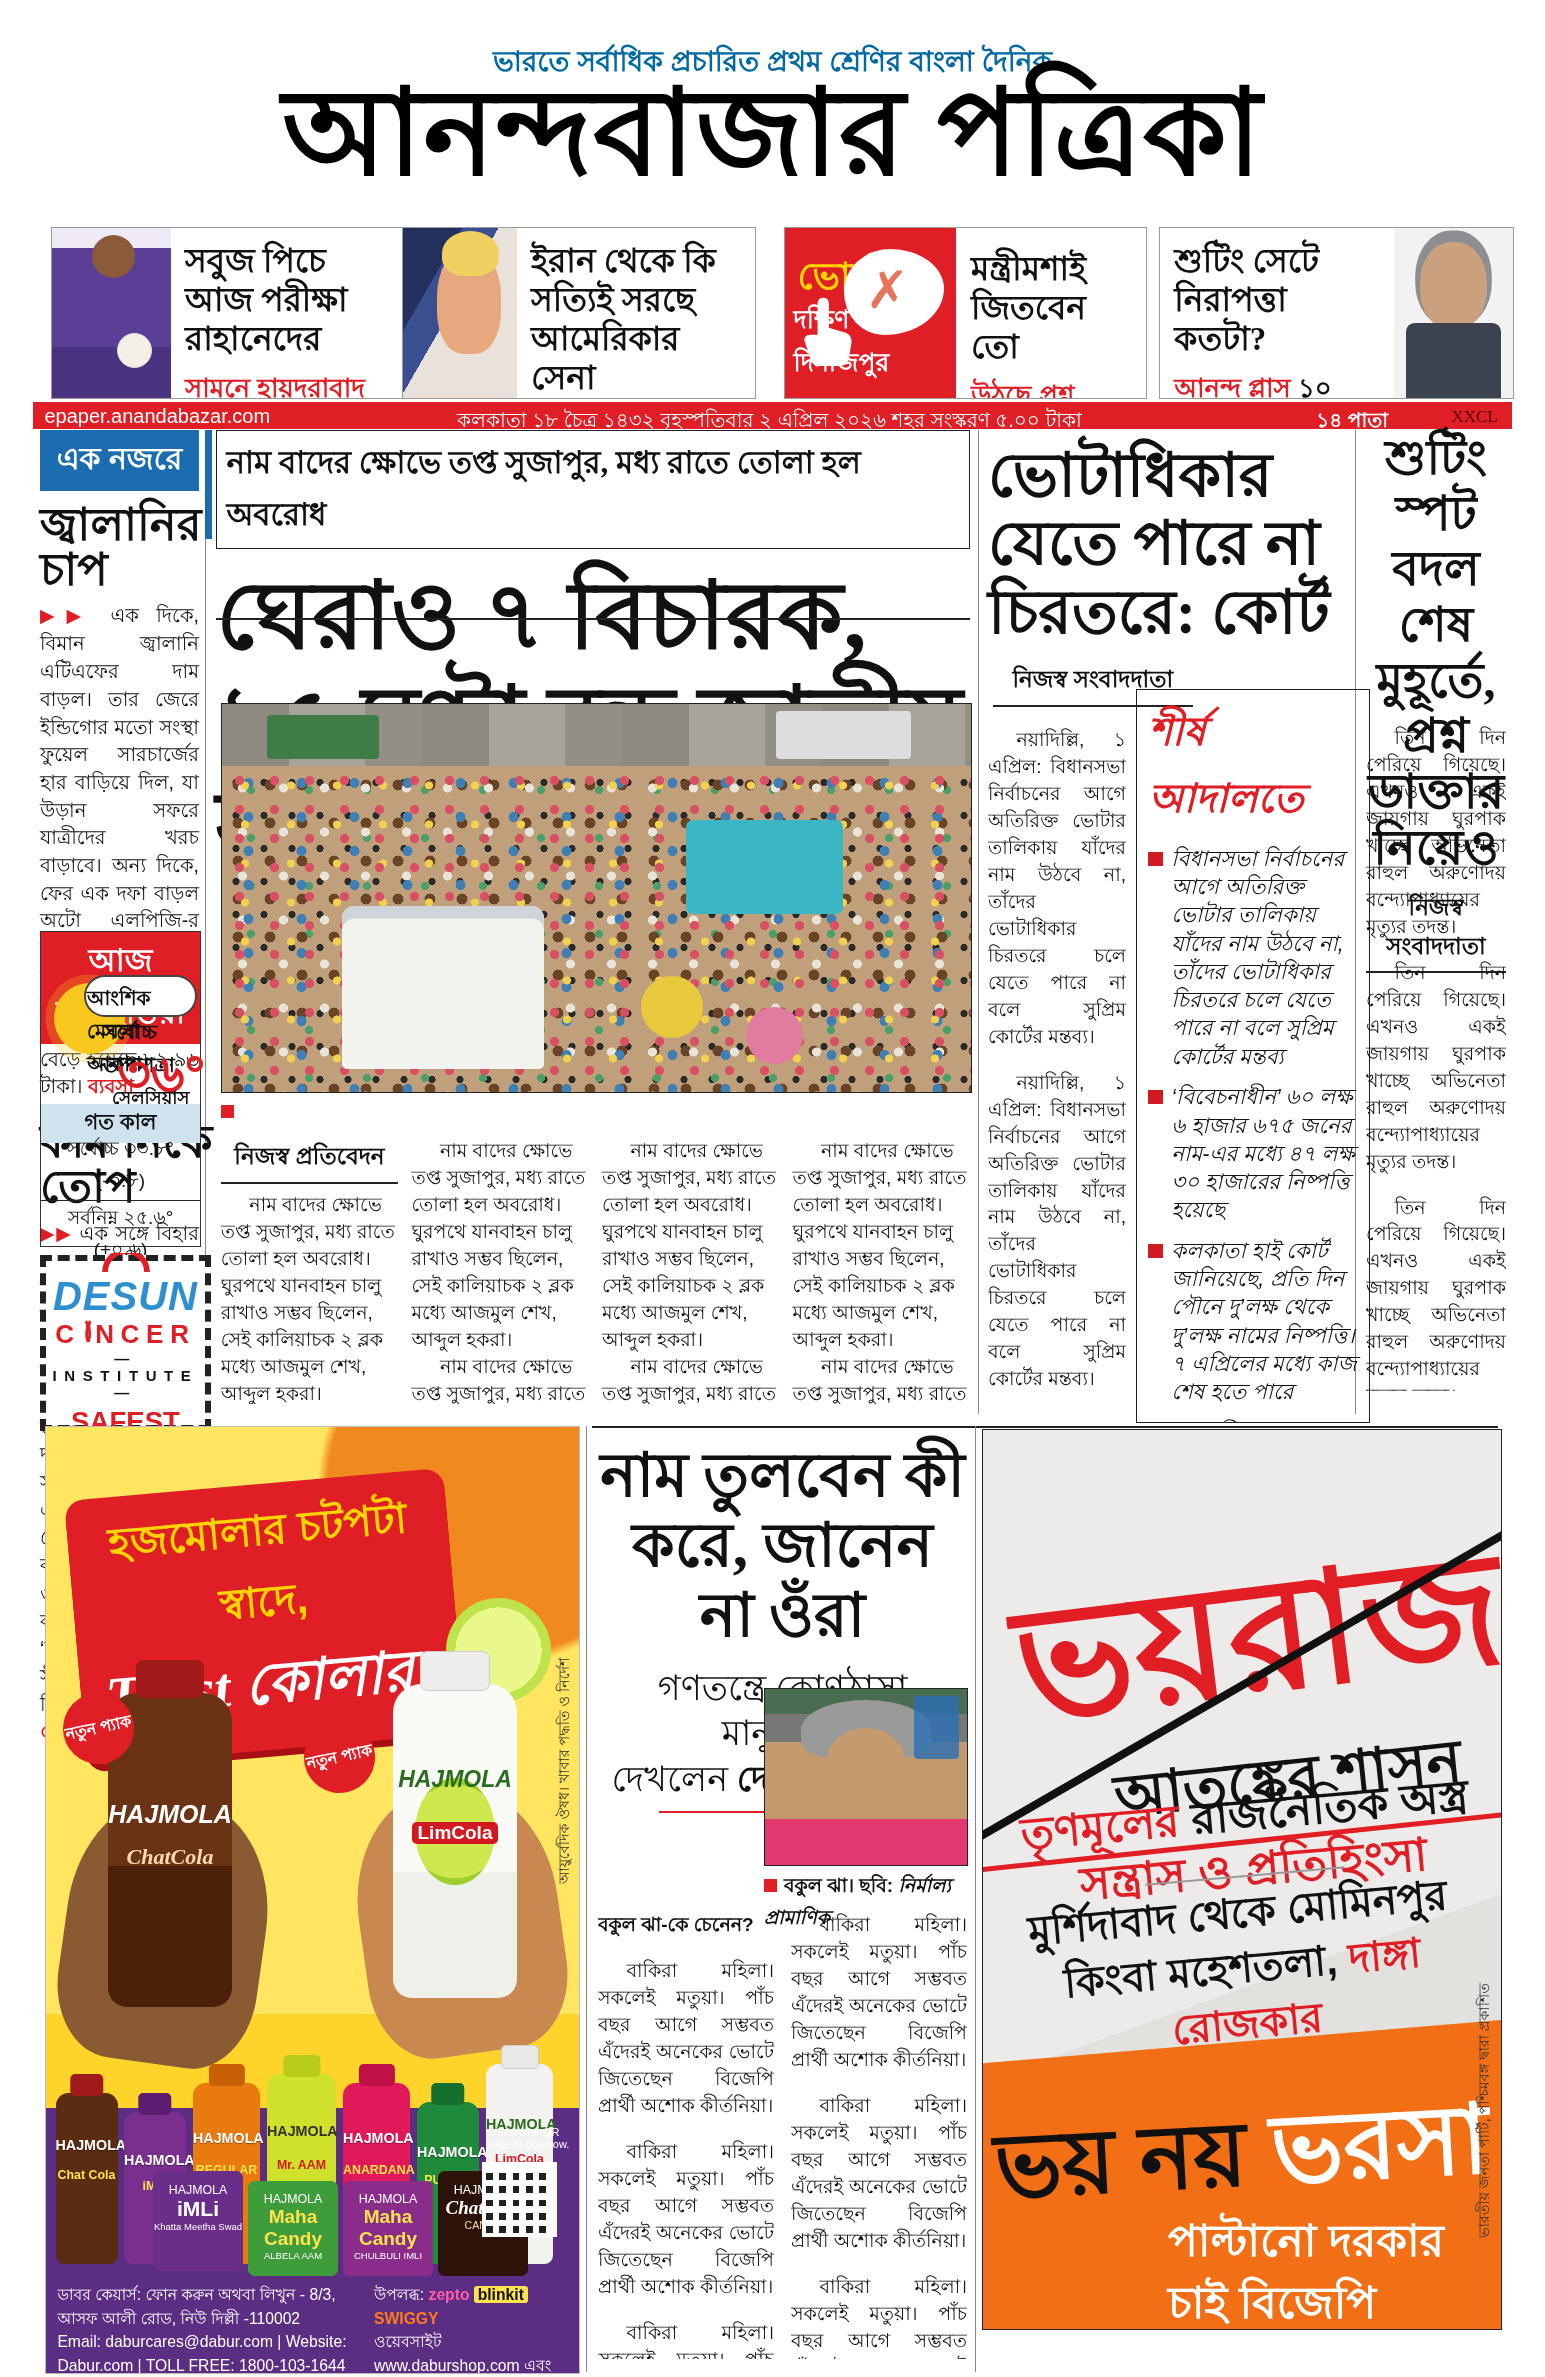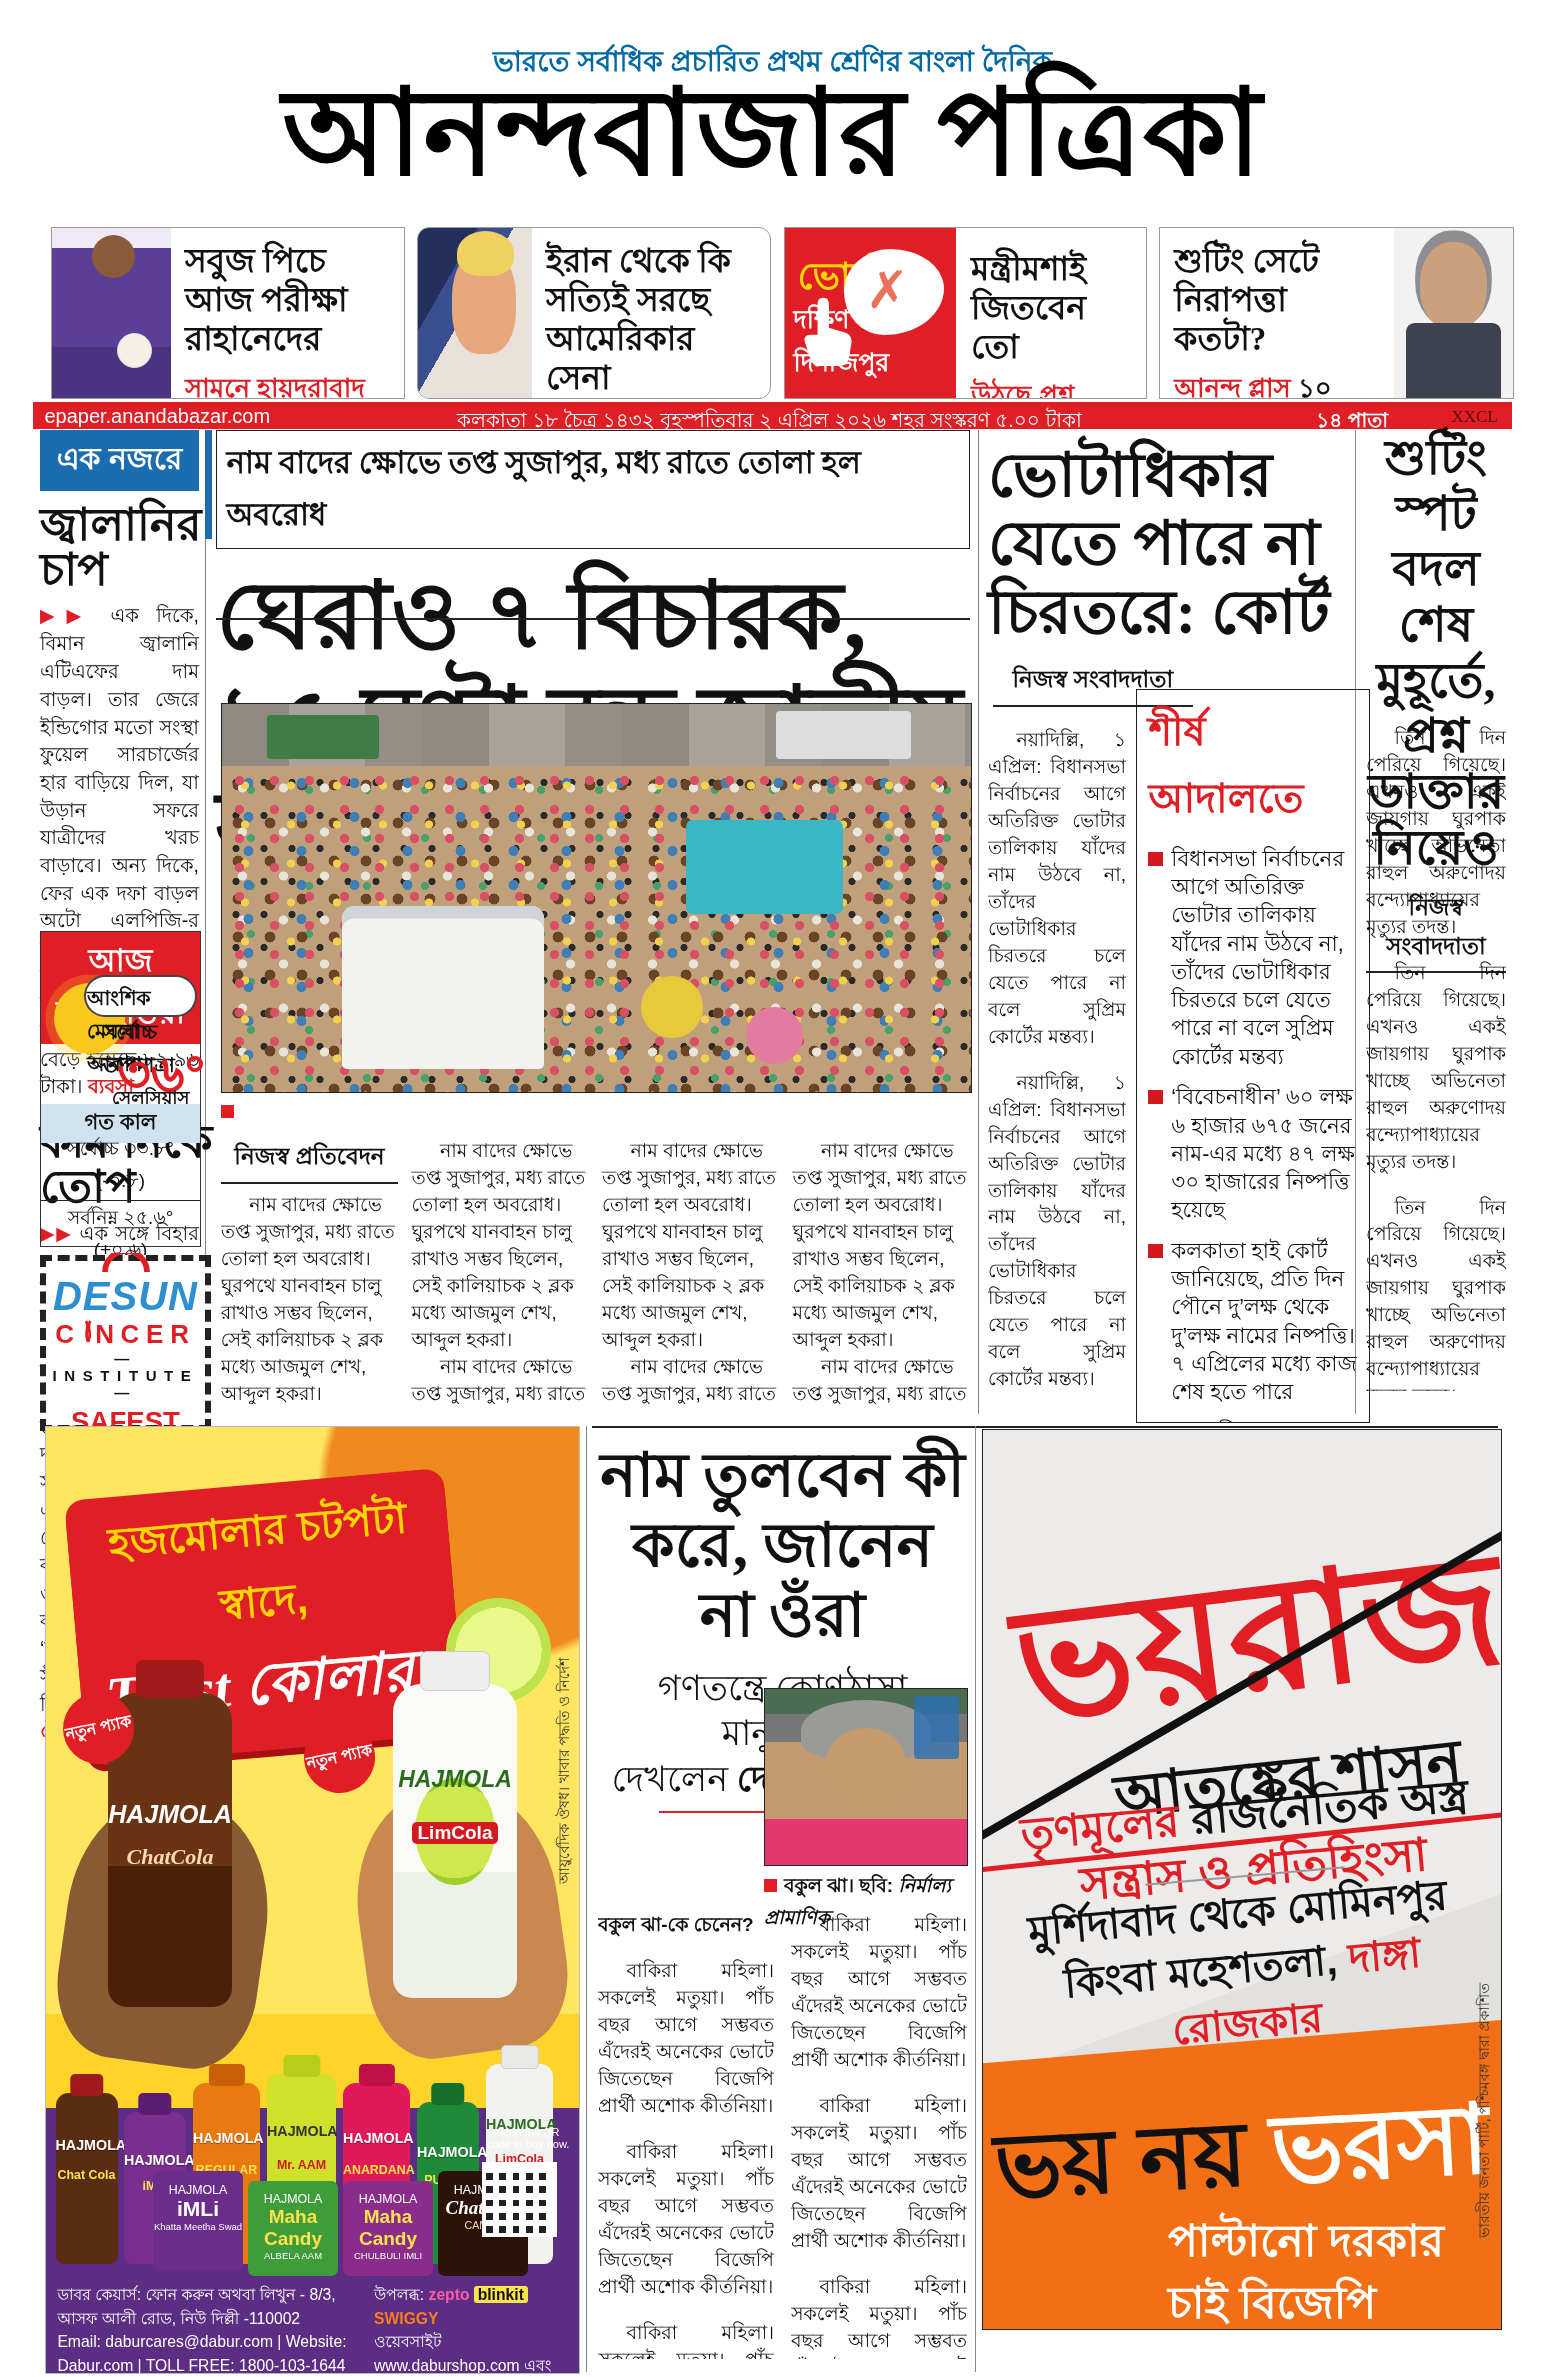--- a/index.html
+++ b/index.html
@@ -124,21 +124,21 @@
   <div class="abs ctr tagline b">ভারতে সর্বাধিক প্রচারিত প্রথম শ্রেণির বাংলা দৈনিক</div>
   <div class="abs ctr mast serif b">আনন্দবাজার পত্রিকা</div>
 
   <div class="abs teaser" style="left:51px;width:352px;">
     <div class="tz-photo crick" style="left:0;width:119px;"></div>
     <div class="abs" style="left:133px;top:14.3px;width:204px;">
       <div class="tz-head serif b">সবুজ পিচে আজ পরীক্ষা রাহানেদের</div>
       <div class="tz-tag b"><span class="red">সামনে হায়দরাবাদ</span> </div>
     </div>
   </div>
-  <div class="abs teaser" style="left:417px;width:352px;border-radius:12px;">
+  <div class="abs teaser" style="left:402px;width:352px;">
     <div class="tz-photo trump" style="left:0;width:114px;"></div>
     <div class="abs" style="left:128px;top:14.3px;width:214px;">
       <div class="tz-head serif b">ইরান থেকে কি সত্যিই সরছে আমেরিকার সেনা</div>
 
     </div>
   </div>
   <div class="abs teaser" style="left:784px;width:361px;">
     <div class="tz-photo votebox" style="left:0;width:171px;">
       <div class="abs vote-word" style="left:12.4px;top:19px;">ভোটে</div>
       <div class="vote-map"></div>
@@ -285,21 +285,21 @@
 
   <div class="abs" style="left:988px;top:442px;width:359px;">
     <div class="sl-h serif b">ভোটাধিকার যেতে পারে না চিরতরে: কোর্ট</div>
     <div class="byline" style="width:200px;margin:14.3px 0 0 4.8px;">নিজস্ব সংবাদদাতা</div>
     <div class="abs" style="left:0;top:285px;width:138px;height:675px;overflow:hidden;">
       <p class="just" style="font-size:19px;line-height:1.42;margin:0;text-indent:28.5px;">নয়াদিল্লি, ১ এপ্রিল: বিধানসভা নির্বাচনের আগে অতিরিক্ত ভোটার তালিকায় যাঁদের নাম উঠবে না, তাঁদের ভোটাধিকার চিরতরে চলে যেতে পারে না বলে সুপ্রিম কোর্টের মন্তব্য।</p>
       <p class="just" style="font-size:19px;line-height:1.42;text-indent:28.5px;">নয়াদিল্লি, ১ এপ্রিল: বিধানসভা নির্বাচনের আগে অতিরিক্ত ভোটার তালিকায় যাঁদের নাম উঠবে না, তাঁদের ভোটাধিকার চিরতরে চলে যেতে পারে না বলে সুপ্রিম কোর্টের মন্তব্য।</p>
 
     </div>
 
-    <div class="abs courtbox" style="left:148px;top:247px;width:209px;height:713px;padding:9.5px 11.4px;overflow:hidden;">
+    <div class="abs courtbox" style="left:148px;top:247px;width:209px;height:713px;padding:9.5px 11.4px;overflow:hidden;font-style:italic;">
       <div class="cb-title serif b">শীর্ষ আদালতে</div>
       <div style="margin-top:11.4px;">
         <div class="cb-item">
             <span>বিধানসভা নির্বাচনের আগে অতিরিক্ত ভোটার তালিকায় যাঁদের নাম উঠবে না, তাঁদের ভোটাধিকার চিরতরে চলে যেতে পারে না বলে সুপ্রিম কোর্টের মন্তব্য</span>
           </div>
         <div class="cb-item">
             <span>‘বিবেচনাধীন’ ৬০ লক্ষ ৬ হাজার ৬৭৫ জনের নাম-এর মধ্যে ৪৭ লক্ষ ৩০ হাজারের নিষ্পত্তি হয়েছে</span>
           </div>
         <div class="cb-item">
             <span>কলকাতা হাই কোর্ট জানিয়েছে, প্রতি দিন পৌনে দু’লক্ষ থেকে দু’লক্ষ নামের নিষ্পত্তি। ৭ এপ্রিলের মধ্যে কাজ শেষ হতে পারে</span>

